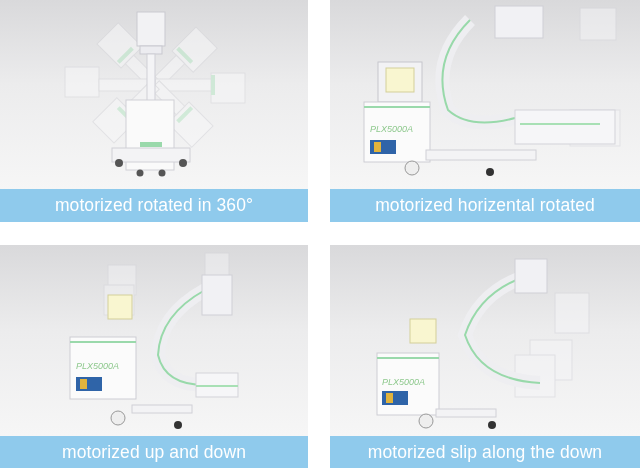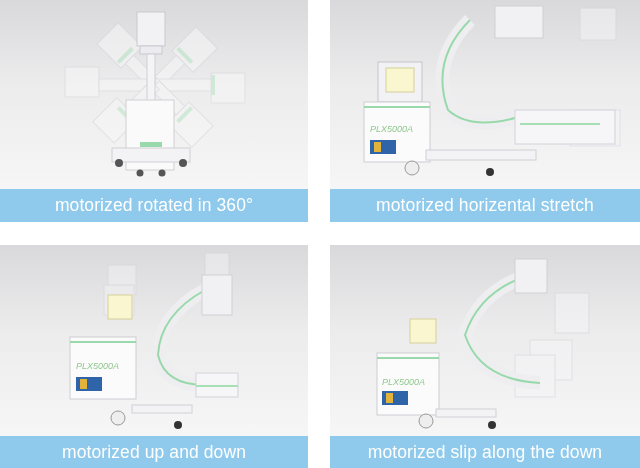--- a/index.html
+++ b/index.html
@@ -84,21 +84,21 @@
       <rect x="34" y="102" width="66" height="60" fill="#fbfbfb" stroke="#cdcdd4"></rect>
       <rect x="34" y="106" width="66" height="2" fill="#9ad9ab"></rect>
       <text x="40" y="132" font-size="9" fill="#8fc98e">PLX5000A</text>
       <rect x="40" y="140" width="26" height="14" fill="#2f64a8"></rect>
       <rect x="44" y="142" width="7" height="10" fill="#e1b33c"></rect>
       <rect x="96" y="150" width="110" height="10" fill="#f3f3f5" stroke="#d0d0d6"></rect>
       <circle cx="82" cy="168" r="7" fill="#eee" stroke="#999"></circle>
       <circle cx="160" cy="172" r="4" fill="#333"></circle>
     </svg>
   </div>
-  <div class="cap">motorized horizental stretch</div>
+  <div class="cap">motorized horizental rotated</div>
 </div>
 
 <div class="panel p-bl">
   <div class="img">
     <svg width="308" height="191" viewBox="0 0 308 191">
       <g opacity="0.45" fill="#f5f5f7" stroke="#d3d3d9">
         <rect x="205" y="8" width="24" height="28"></rect>
           <rect x="108" y="20" width="28" height="30"></rect>
           <rect x="104" y="40" width="30" height="30"></rect>
       </g>

